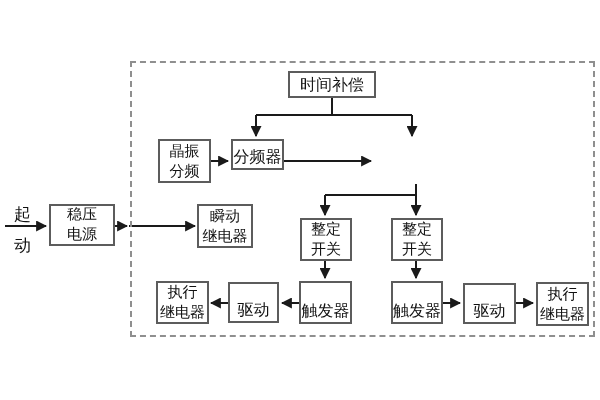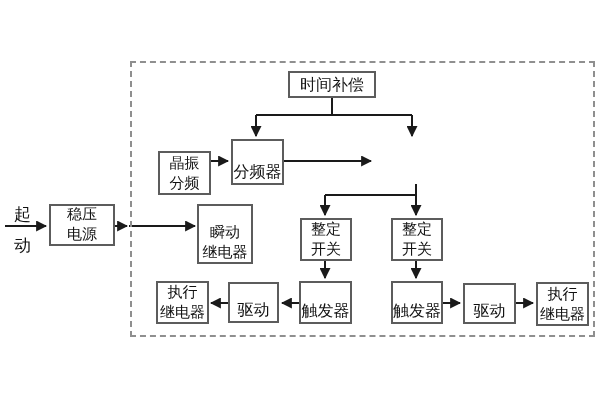--- a/index.html
+++ b/index.html
@@ -90,31 +90,31 @@
 
   <div class="node" style="left:49px;top:204px;width:66px;height:42px;">
     <span>稳压</span>
     <span>电源</span>
   </div>
 
   <div class="node single" style="left:288px;top:71px;width:88px;height:27px;">
     <span>时间补偿</span>
   </div>
 
-  <div class="node" style="left:158px;top:151px;width:53px;height:44px;">
+  <div class="node" style="left:158px;top:139px;width:53px;height:44px;">
     <span>晶振</span>
     <span>分频</span>
   </div>
 
-  <div class="node single" style="left:231px;top:139px;width:53px;height:46px;">
+  <div class="node single" style="left:231px;top:139px;width:53px;height:31px;">
     <span>分频器</span>
   </div>
 
 
-  <div class="node" style="left:197px;top:204px;width:56px;height:60px;">
+  <div class="node" style="left:197px;top:204px;width:56px;height:44px;">
     <span>瞬动</span>
     <span>继电器</span>
   </div>
 
   <div class="node" style="left:300px;top:218px;width:52px;height:43px;">
     <span>整定</span>
     <span>开关</span>
   </div>
 
   <div class="node" style="left:391px;top:218px;width:52px;height:43px;">

